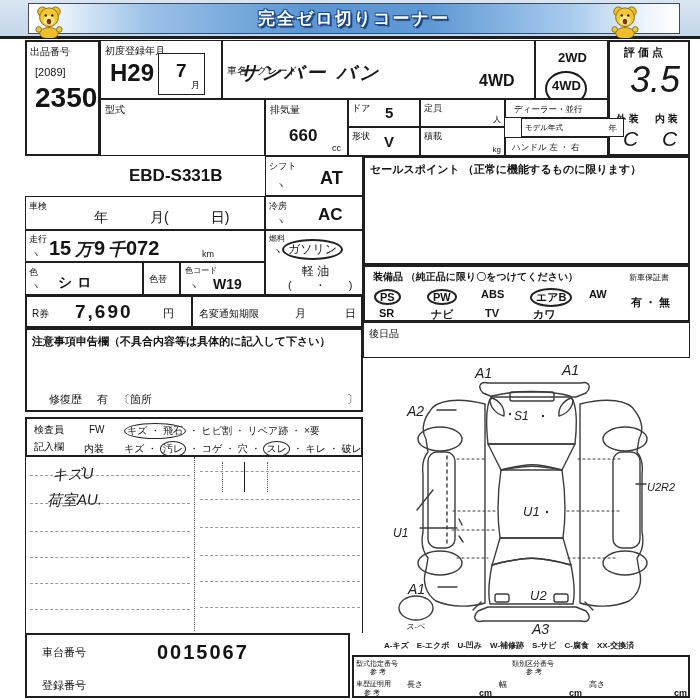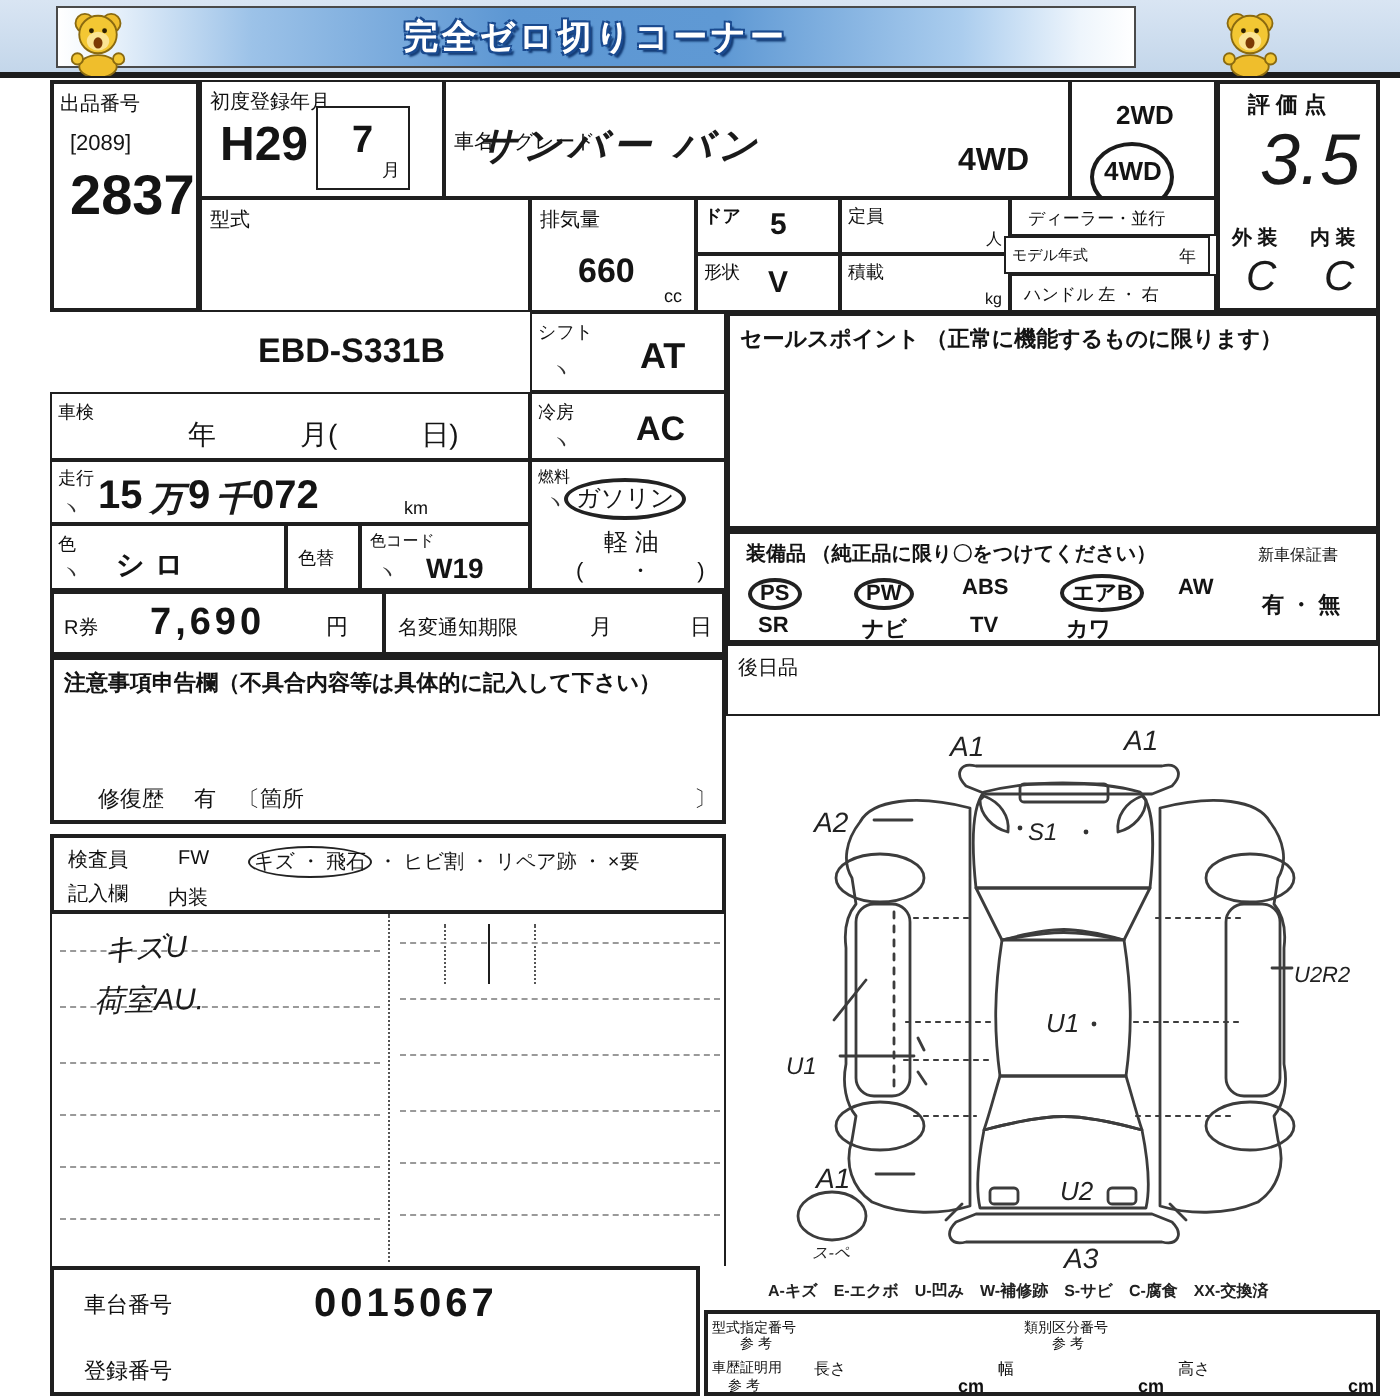--- a/index.html
+++ b/index.html
@@ -22,21 +22,21 @@
   svg text{font-family:"Liberation Sans","DejaVu Sans",sans-serif;}
   .dlabel{font-style:italic;fill:#222;}
 </style>
 </head>
 <body>
 
 <div id="sheet">
 
   <div class="abs" style="left:0;top:0;width:700px;height:37px;background:linear-gradient(#d9e5f3,#c3d6ea);"></div>
   <div class="abs" style="left:0;top:36px;width:700px;height:3px;background:#1d1d1d;"></div>
-  <div class="abs" style="left:28px;top:3px;width:540px;height:31px;border:1px solid #4a4a4a;box-sizing:border-box;
+  <div class="abs" style="left:28px;top:3px;width:652px;height:31px;border:1px solid #4a4a4a;box-sizing:border-box;
               background:linear-gradient(90deg,#ffffff 0%,#e9f2fb 5%,#9cc2e8 18%,#5d97d3 42%,#5f99d4 62%,#abcdee 84%,#eef5fc 95%,#ffffff 100%);
               display:flex;align-items:center;justify-content:center;">
     <span class="banner-title">完全ゼロ切りコーナー</span>
   </div>
   <svg class="abs" style="left:34px;top:4px;" width="30" height="34" viewBox="0 0 32 36">
     <circle cx="9" cy="8" r="5" fill="#efbe2c" stroke="#8a6a10"></circle>
       <circle cx="23" cy="8" r="5" fill="#efbe2c" stroke="#8a6a10"></circle>
     <circle cx="16" cy="14" r="10" fill="#f3c733" stroke="#8a6a10"></circle>
     <ellipse cx="16" cy="17.5" rx="6" ry="5" fill="#fbe493"></ellipse>
     <circle cx="12.5" cy="12" r="1.3" fill="#2e2000"></circle>
@@ -55,21 +55,21 @@
       <circle cx="19.5" cy="12" r="1.3" fill="#2e2000"></circle>
     <ellipse cx="16" cy="18.5" rx="2.4" ry="3" fill="#7c3a05"></ellipse>
     <ellipse cx="16" cy="31" rx="10" ry="6" fill="#efbe2c" stroke="#8a6a10"></ellipse>
     <circle cx="5" cy="27" r="3" fill="#f3c733" stroke="#8a6a10"></circle>
       <circle cx="27" cy="27" r="3" fill="#f3c733" stroke="#8a6a10"></circle>
   </svg>
 
   <div class="cell b2" style="left:25px;top:40px;width:75px;height:116px;">
     <span class="lb" style="left:3px;top:3px;font-size:10px;">出品番号</span>
     <span class="abs" style="left:8px;top:24px;font-size:11px;">[2089]</span>
-    <span class="abs val" style="left:8px;top:40px;font-size:28px;">2837</span>
+    <span class="abs val" style="left:8px;top:40px;font-size:28px;">2350</span>
   </div>
   <div class="cell" style="left:100px;top:40px;width:122px;height:59px;">
     <span class="lb" style="left:4px;top:3px;font-size:10px;">初度登録年月</span>
     <span class="abs val" style="left:9px;top:18px;font-size:24px;">H29</span>
     <div class="cell" style="left:57px;top:12px;width:47px;height:42px;">
       <span class="abs val" style="left:17px;top:6px;font-size:19px;">7</span>
       <span class="lb" style="right:4px;bottom:2px;">月</span>
     </div>
   </div>
   <div class="cell" style="left:222px;top:40px;width:313px;height:59px;">
@@ -96,39 +96,39 @@
   <div class="cell" style="left:100px;top:99px;width:165px;height:57px;">
     <span class="lb" style="left:4px;top:3px;font-size:10px;">型式</span>
     <span class="abs val" style="left:28px;top:26px;font-size:17px;margin-top:40px;">EBD-S331B</span>
   </div>
   <div class="cell" style="left:265px;top:99px;width:83px;height:57px;">
     <span class="lb" style="left:4px;top:3px;font-size:10px;">排気量</span>
     <span class="abs val" style="left:23px;top:26px;font-size:17px;">660</span>
     <span class="lb" style="right:6px;bottom:2px;">cc</span>
   </div>
   <div class="cell" style="left:348px;top:99px;width:72px;height:28px;">
-    <span class="lb" style="left:3px;top:2px;font-weight:bold;">ドア</span>
+    <span class="lb" style="left:3px;top:2px;">ドア</span>
     <span class="abs val" style="left:36px;top:4px;font-size:15px;">5</span>
   </div>
   <div class="cell" style="left:348px;top:127px;width:72px;height:29px;">
     <span class="lb" style="left:3px;top:2px;">形状</span>
     <span class="abs val" style="left:35px;top:5px;font-size:15px;">V</span>
   </div>
   <div class="cell" style="left:420px;top:99px;width:85px;height:28px;">
     <span class="lb" style="left:3px;top:2px;">定員</span>
     <span class="lb" style="right:3px;bottom:1px;font-size:8px;">人</span>
   </div>
   <div class="cell" style="left:420px;top:127px;width:85px;height:29px;">
     <span class="lb" style="left:3px;top:2px;">積載</span>
     <span class="lb" style="right:3px;bottom:1px;font-size:8px;">kg</span>
   </div>
   <div class="cell" style="left:505px;top:99px;width:103px;height:19px;">
     <span class="lb" style="left:8px;top:4px;font-size:8.5px;">ディーラー・並行</span>
   </div>
-  <div class="cell" style="left:502px;top:118px;width:103px;height:19px;">
+  <div class="cell" style="left:521px;top:118px;width:103px;height:19px;">
     <span class="lb" style="left:3px;top:4px;font-size:7.5px;">モデル年式</span>
     <span class="lb" style="right:6px;top:4px;font-size:8.5px;">年</span>
   </div>
   <div class="cell" style="left:505px;top:137px;width:103px;height:19px;">
     <span class="lb" style="left:6px;top:4px;font-size:8.5px;">ハンドル 左 ・ 右</span>
   </div>
 
   <div class="cell" style="left:265px;top:156px;width:98px;height:40px;">
     <span class="lb" style="left:3px;top:3px;">シフト</span>
     <span class="tick" style="left:10px;top:22px;">ヽ</span>
@@ -198,20 +198,27 @@
   <div class="cell b2" style="left:25px;top:417px;width:338px;height:40px;">
     <span class="lb" style="left:7px;top:4px;font-size:10px;">検査員</span>
     <span class="lb" style="left:7px;top:21px;font-size:10px;">記入欄</span>
 
     <span class="lb" style="left:62px;top:5px;font-size:10px;">FW</span>
     <span class="abs" style="left:97px;top:4px;font-size:10px;white-space:nowrap;">
       <span class="oval1">キズ ・ 飛石</span>
       <span>・ ヒビ割 ・ リペア跡 ・ ×要</span>
     </span>
     <span class="lb" style="left:57px;top:23px;font-size:10px;">内装</span>
+    <span class="abs" style="left:97px;top:22px;font-size:10px;white-space:nowrap;">
+      <span>キズ ・</span>
+      <span class="oval1">汚レ</span>
+      <span>・ コゲ ・ 穴 ・</span>
+      <span class="oval1">スレ</span>
+      <span>・ キレ ・ 破レ</span>
+    </span>
   </div>
 
   <div class="abs" style="left:25px;top:457px;width:338px;height:176px;border-left:1px solid #1f1f1f;border-right:1px solid #1f1f1f;box-sizing:border-box;">
     <div class="dotv" style="left:168px;top:0;height:174px;"></div>
     <div class="dashh" style="left:4px;top:18px;width:160px;"></div>
     <div class="dashh" style="left:4px;top:46px;width:160px;"></div>
     <div class="dashh" style="left:4px;top:74px;width:160px;"></div>
     <div class="dashh" style="left:4px;top:100px;width:160px;"></div>
     <div class="dashh" style="left:4px;top:126px;width:160px;"></div>
     <div class="dashh" style="left:4px;top:152px;width:160px;"></div>

